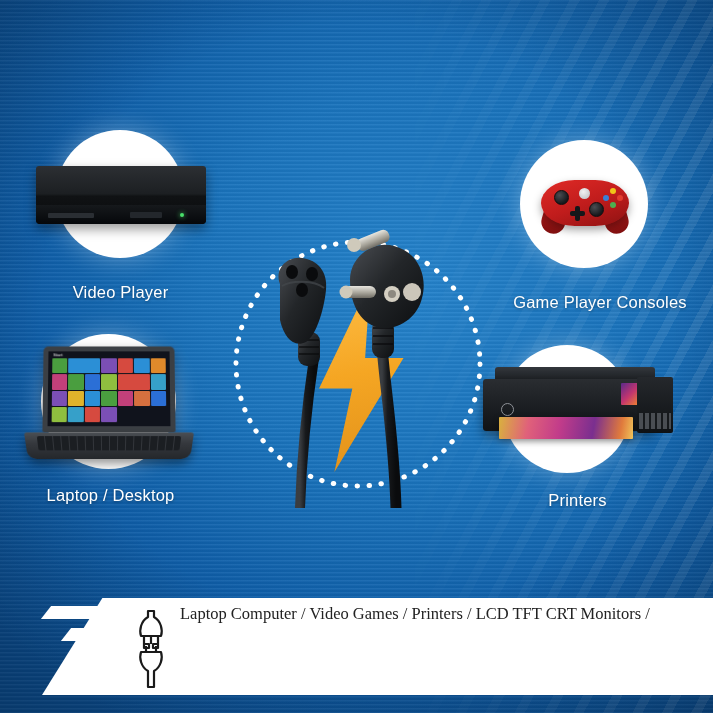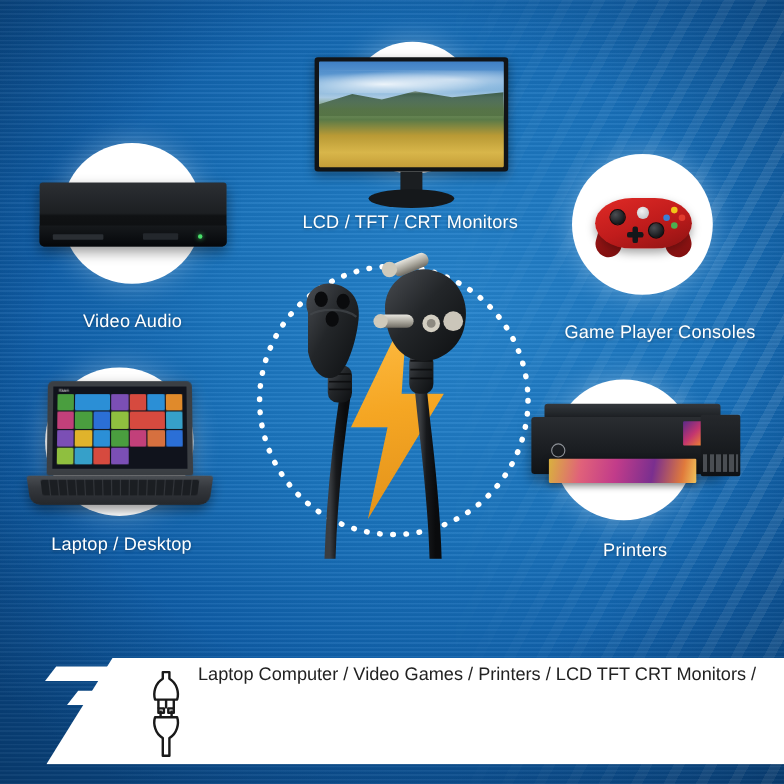--- a/index.html
+++ b/index.html
@@ -222,53 +222,44 @@
   .slash.s4 { left:106px; top:92px; width:140px; }
   #plug-icon { position:absolute; left:131px; top:608px; width:40px; height:82px; }
   #banner-text { position:absolute; left:180px; top:602px; width:520px; }
   #banner-title {
     font-size: 37px; font-weight: bold; color:#0d0d0d;
     letter-spacing: -0.8px; line-height: 1.05;
     font-family: "DejaVu Sans", sans-serif;
   }
   .banner-line {
     font-size: 16.5px; color:#222; line-height: 1.45;
-    font-family: Liberation Sans, sans-serif;
+    font-family: Liberation Serif, serif;
     white-space: nowrap;
   }
   .banner-line b { font-weight: bold; color:#111; }
 </style>
 </head>
 <body>
 
 <div id="stage">
 
   <div id="scanlines"></div>
   <div id="diag-stripes"></div>
   <div id="vignette"></div>
 
 
-  <div class="cell" id="cell-monitor">
-    <div class="disc"></div>
-    <div class="mon-body">
-      <div class="mon-screen"></div>
-    </div>
-    <div class="mon-neck"></div>
-    <div class="mon-base"></div>
-    <div class="cap">LCD / TFT / CRT Monitors</div>
-  </div>
 
   <div class="cell" id="cell-dvd">
     <div class="disc"></div>
     <div class="dvd-body">
       <div class="dvd-tray"></div>
       <div class="dvd-disp"></div>
       <div class="dvd-led"></div>
     </div>
-    <div class="cap">Video Audio</div>
+    <div class="cap">Video Player</div>
   </div>
 
   <div class="cell" id="cell-pad">
     <div class="disc"></div>
     <div class="pad">
       <div class="pad-grip l"></div>
       <div class="pad-grip r"></div>
       <div class="pad-body"></div>
       <div class="pad-guide"></div>
       <div class="pad-stick l"></div>

